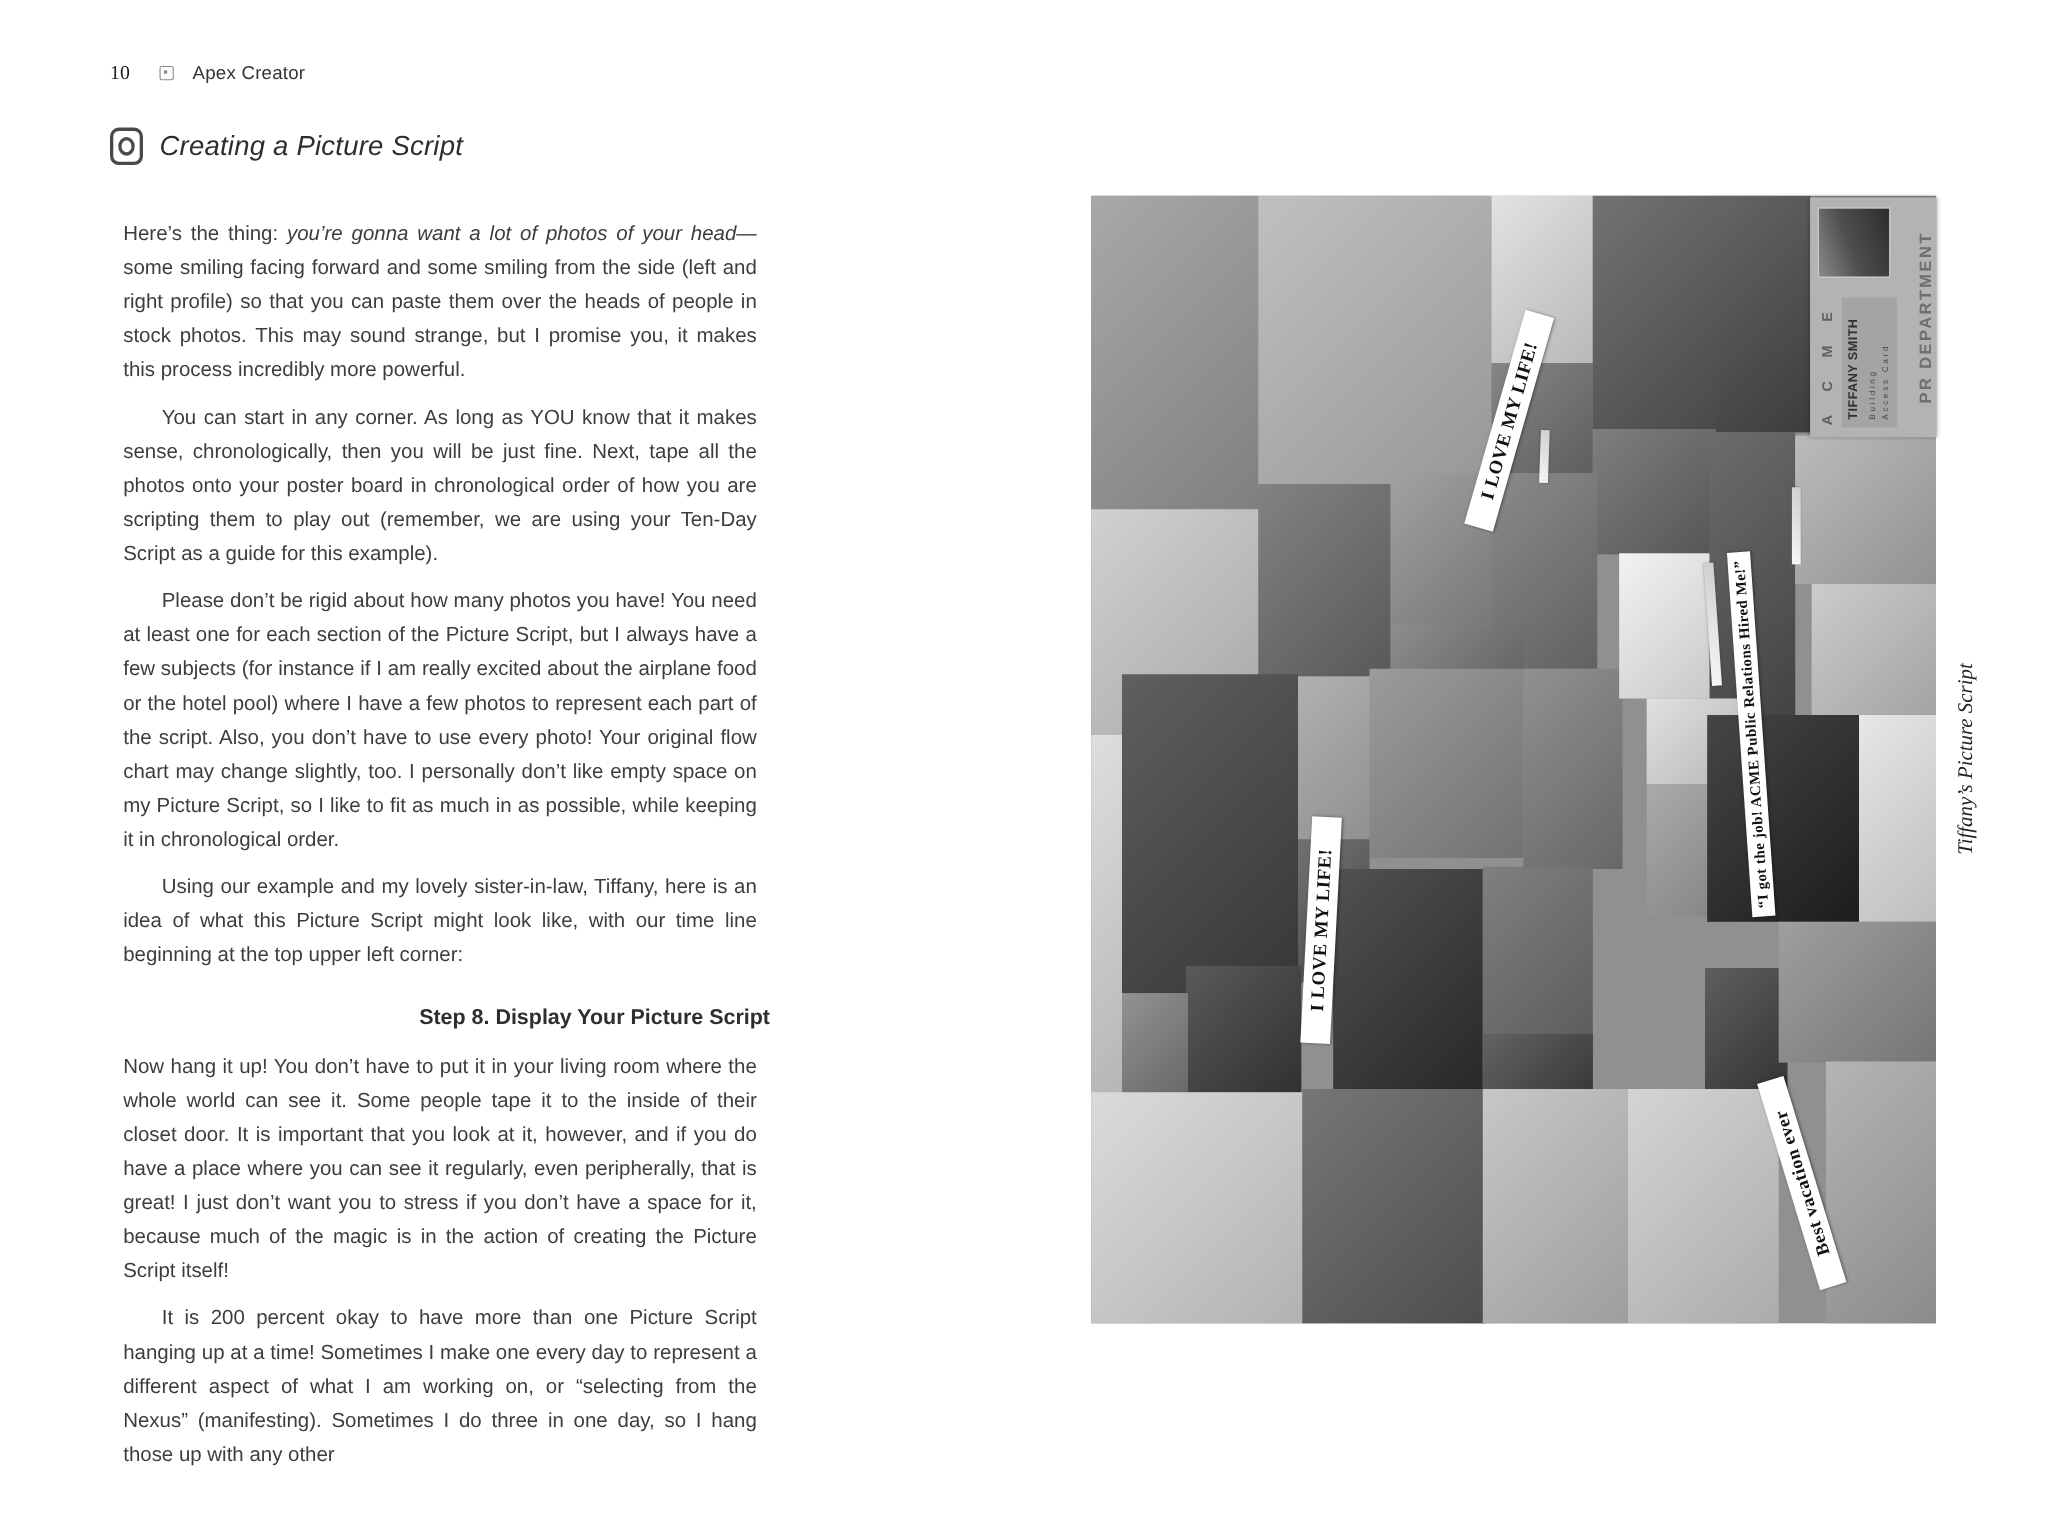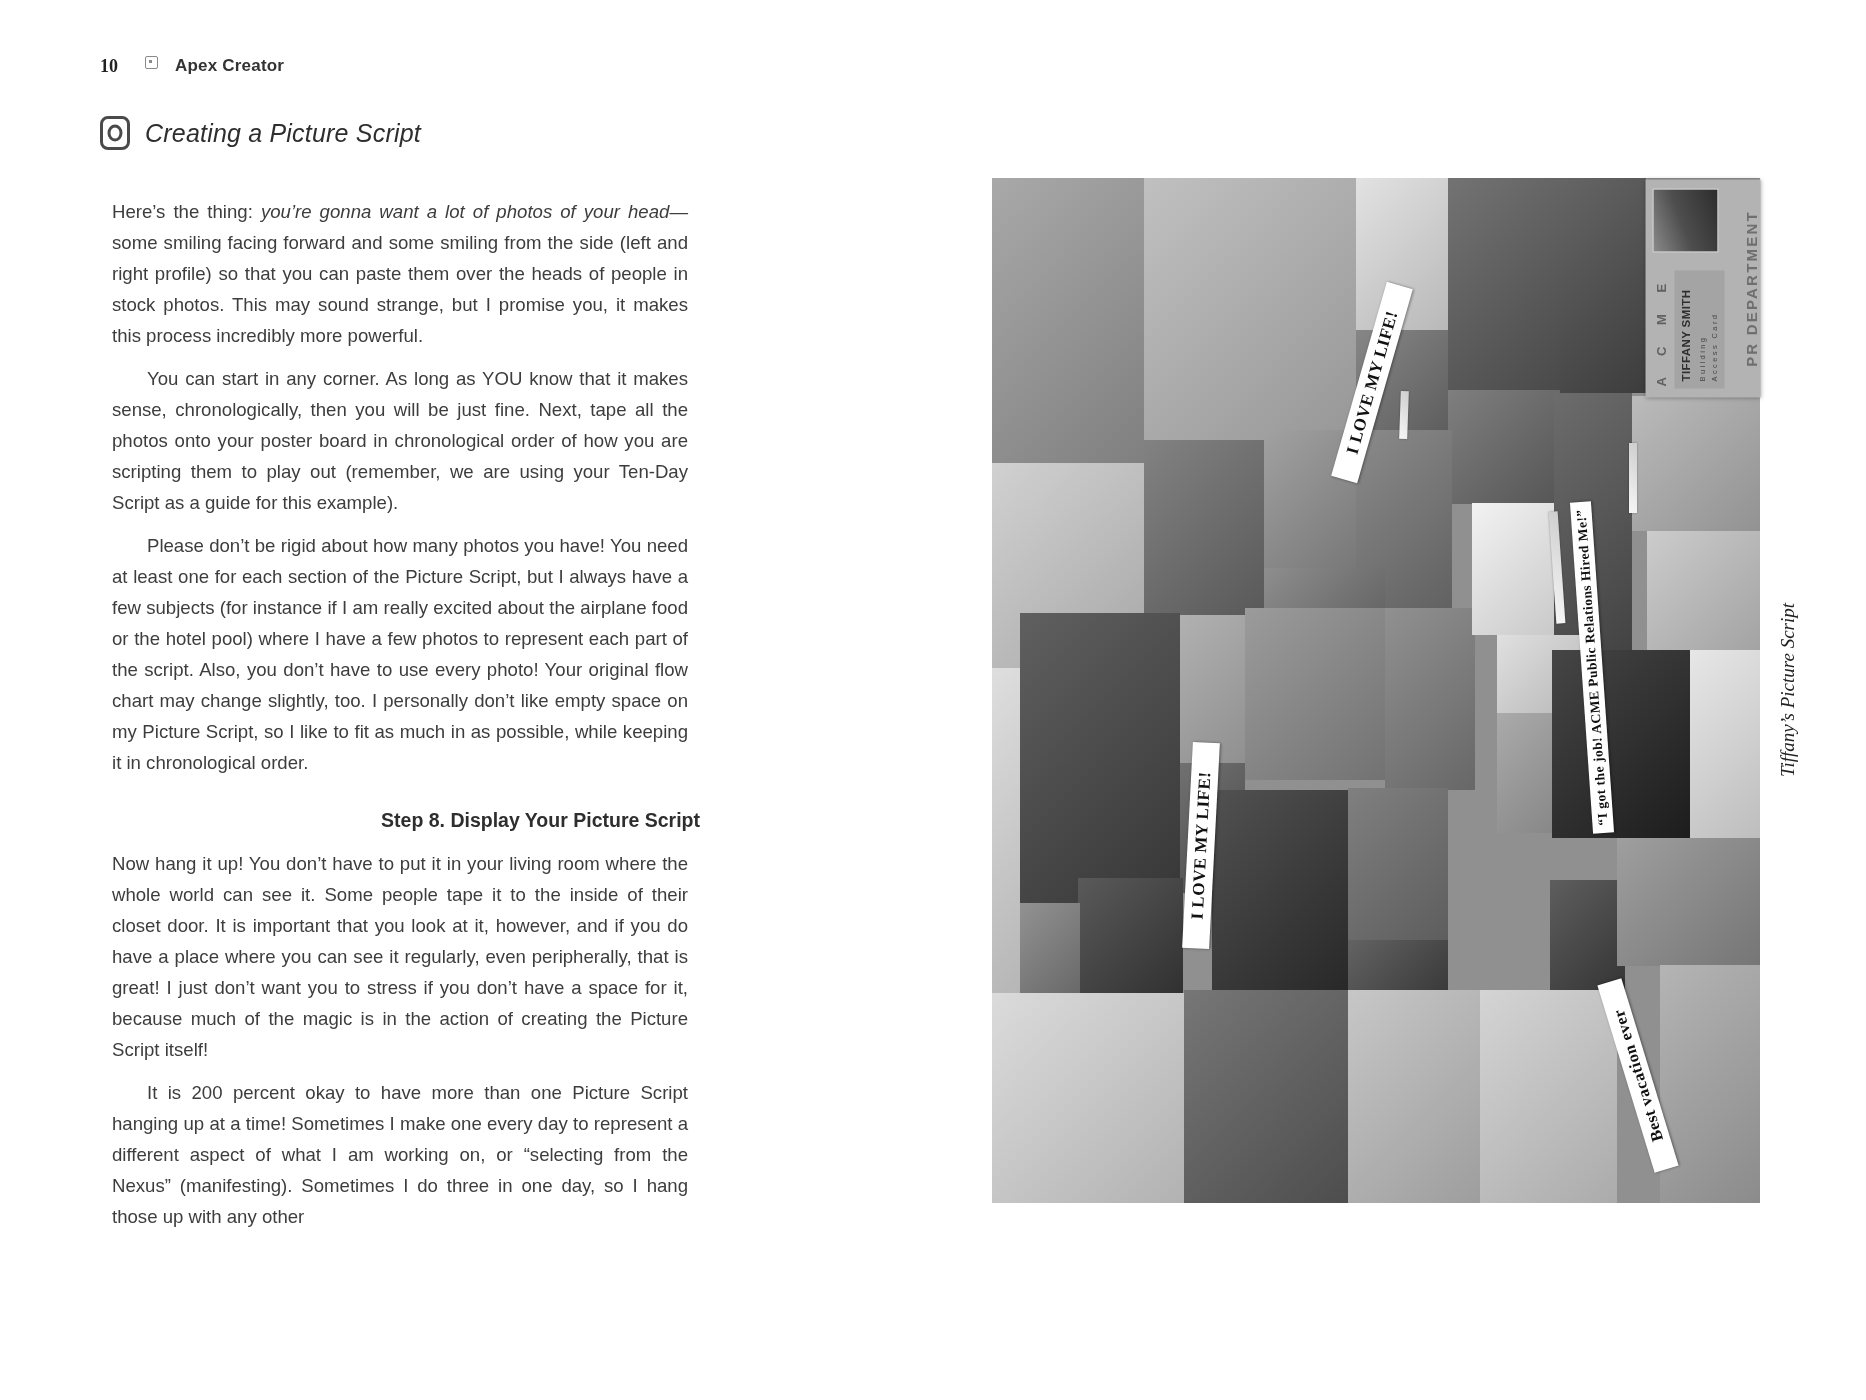--- a/index.html
+++ b/index.html
@@ -1,20 +1,20 @@
 <!DOCTYPE html>
 <html><head>
 <meta charset="utf-8">
 <style>
   html,body{margin:0;padding:0;}
   body{width:1866px;height:1400px;position:relative;background:#ffffff;overflow:hidden;
        font-family:"Liberation Sans",sans-serif;color:#3d3d3d;}
 
   
-  .running-header{position:absolute;left:100px;top:56px;display:flex;align-items:flex-start;font-weight:bold;}
+  .running-header{position:absolute;left:100px;top:56px;display:flex;align-items:center;}
   .folio{font-family:"Liberation Serif",serif;font-size:18px;color:#222;}
   .header-glyph{width:11px;height:11px;border:1.5px solid #8a8a8a;border-radius:2px;
                 margin-left:27px;position:relative;}
   .header-glyph::after{content:"";position:absolute;left:3px;top:3px;width:3px;height:3px;background:#8a8a8a;}
   .header-title{font-size:17px;color:#333;margin-left:17px;letter-spacing:.2px;}
 
   
   .section-heading{position:absolute;left:100px;top:116px;display:flex;align-items:center;}
   .section-glyph{width:24px;height:28px;border:3.5px solid #4a4a4a;border-radius:8px;
                  position:relative;background:#fff;flex:none;}
@@ -68,20 +68,21 @@
 
 <div class="section-heading">
   <span class="section-glyph"></span>
   <span class="section-title">Creating a Picture Script</span>
 </div>
 
 <div class="body-col">
   <p><span>Here’s the thing: </span><i>you’re gonna want a lot of photos of your head</i><span>—some smiling facing forward and some smiling from the side (left and right profile) so that you can paste them over the heads of people in stock photos. This may sound strange, but I promise you, it makes this process incredibly more powerful.</span></p>
   <p class="indent">You can start in any corner. As long as YOU know that it makes sense, chronologically, then you will be just fine. Next, tape all the photos onto your poster board in chronological order of how you are scripting them to play out (remember, we are using your Ten-Day Script as a guide for this example).</p>
   <p class="indent">Please don’t be rigid about how many photos you have! You need at least one for each section of the Picture Script, but I always have a few subjects (for instance if I am really excited about the airplane food or the hotel pool) where I have a few photos to represent each part of the script. Also, you don’t have to use every photo! Your original flow chart may change slightly, too. I personally don’t like empty space on my Picture Script, so I like to fit as much in as possible, while keeping it in chronological order.</p>
+  <p class="indent">Using our example and my lovely sister-in-law, Tiffany, here is an idea of what this Picture Script might look like, with our time line beginning at the top upper left corner:</p>
   <div class="step-heading">Step 8. Display Your Picture Script</div>
   <p>Now hang it up! You don’t have to put it in your living room where the whole world can see it. Some people tape it to the inside of their closet door. It is important that you look at it, however, and if you do have a place where you can see it regularly, even peripherally, that is great! I just don’t want you to stress if you don’t have a space for it, because much of the magic is in the action of creating the Picture Script itself!</p>
   <p class="indent">It is 200 percent okay to have more than one Picture Script hanging up at a time! Sometimes I make one every day to represent a different aspect of what I am working on, or “selecting from the Nexus” (manifesting). Sometimes I do three in one day, so I hang those up with any other</p>
 </div>
 
 <div class="collage">
   <div id="collage-tiles">
       <div class="tile" style="left: 0px; top: 0px; width: 152px; height: 285px; background: linear-gradient(135deg, rgba(255, 255, 255, 0.16), rgba(0, 0, 0, 0.16)), rgb(152, 152, 152);"></div>
       <div class="tile" style="left: 152px; top: 0px; width: 212px; height: 262px; background: linear-gradient(135deg, rgba(255, 255, 255, 0.16), rgba(0, 0, 0, 0.16)), rgb(180, 180, 180);"></div>
       <div class="tile" style="left: 364px; top: 0px; width: 92px; height: 152px; background: linear-gradient(135deg, rgba(255, 255, 255, 0.16), rgba(0, 0, 0, 0.16)), rgb(220, 220, 220);"></div>

